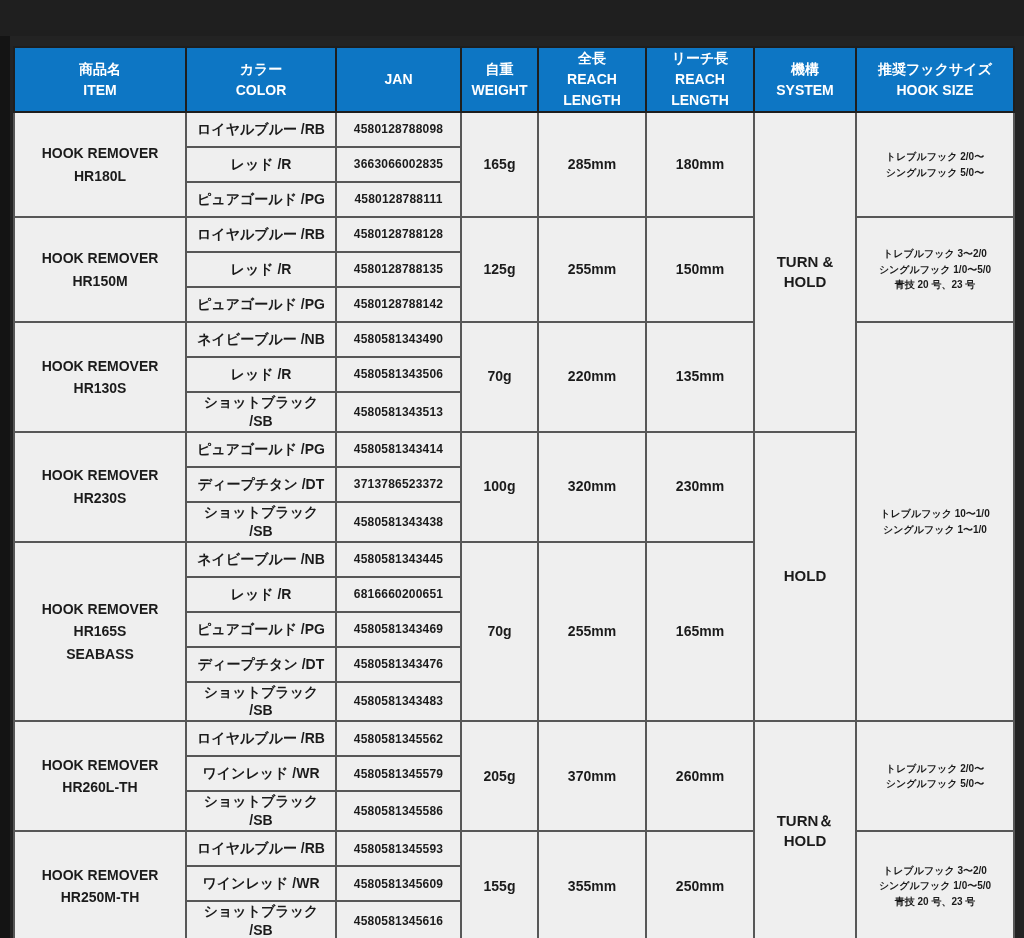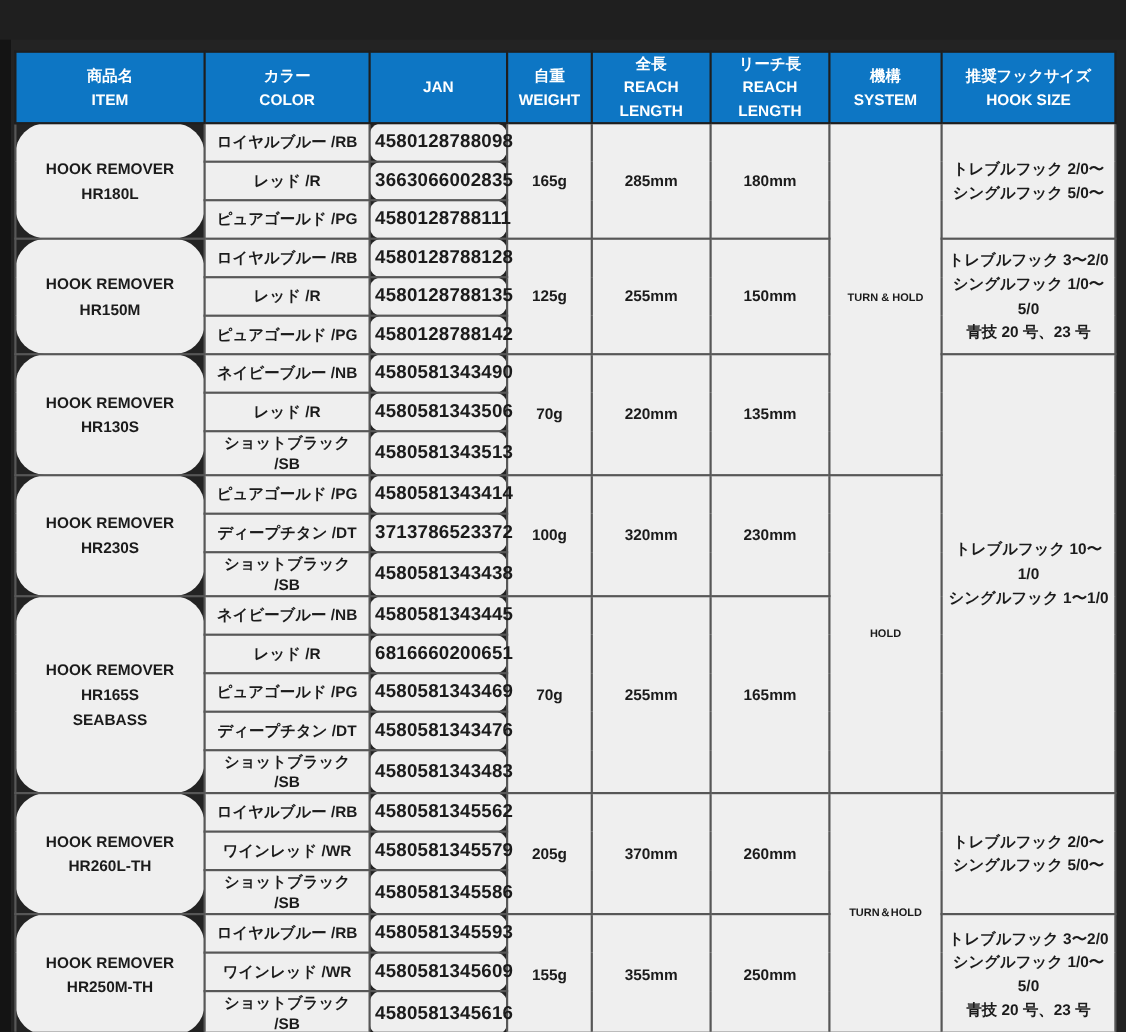--- a/index.html
+++ b/index.html
@@ -35,24 +35,24 @@
     color:#1b1b1b;
     border:2px solid #575757;
     height:33px;
     font-size:14px;
     font-weight:700;
     text-align:center;
     vertical-align:middle;
     padding:0 4px;
     line-height:1.35;
   }
-  .spec td.jan { font-size:17px; letter-spacing:0.2px;border-radius:11px; }
-  .spec td.item { font-size:14px; line-height:1.6;border-radius:28px; }
-  .spec td.hook { font-size:14px; line-height:1.55; }
-  .spec td.system { font-size:10px; }
+  .spec td.jan { font-size:12px; letter-spacing:0.2px; }
+  .spec td.item { font-size:14px; line-height:1.6; }
+  .spec td.hook { font-size:10px; line-height:1.55; }
+  .spec td.system { font-size:15px; }
 </style>
 </head>
 <body>
 
 <div class="photo">
   <div class="left-strip"></div>
 
   <table class="spec">
     <colgroup>
       <col style="width:172px">

